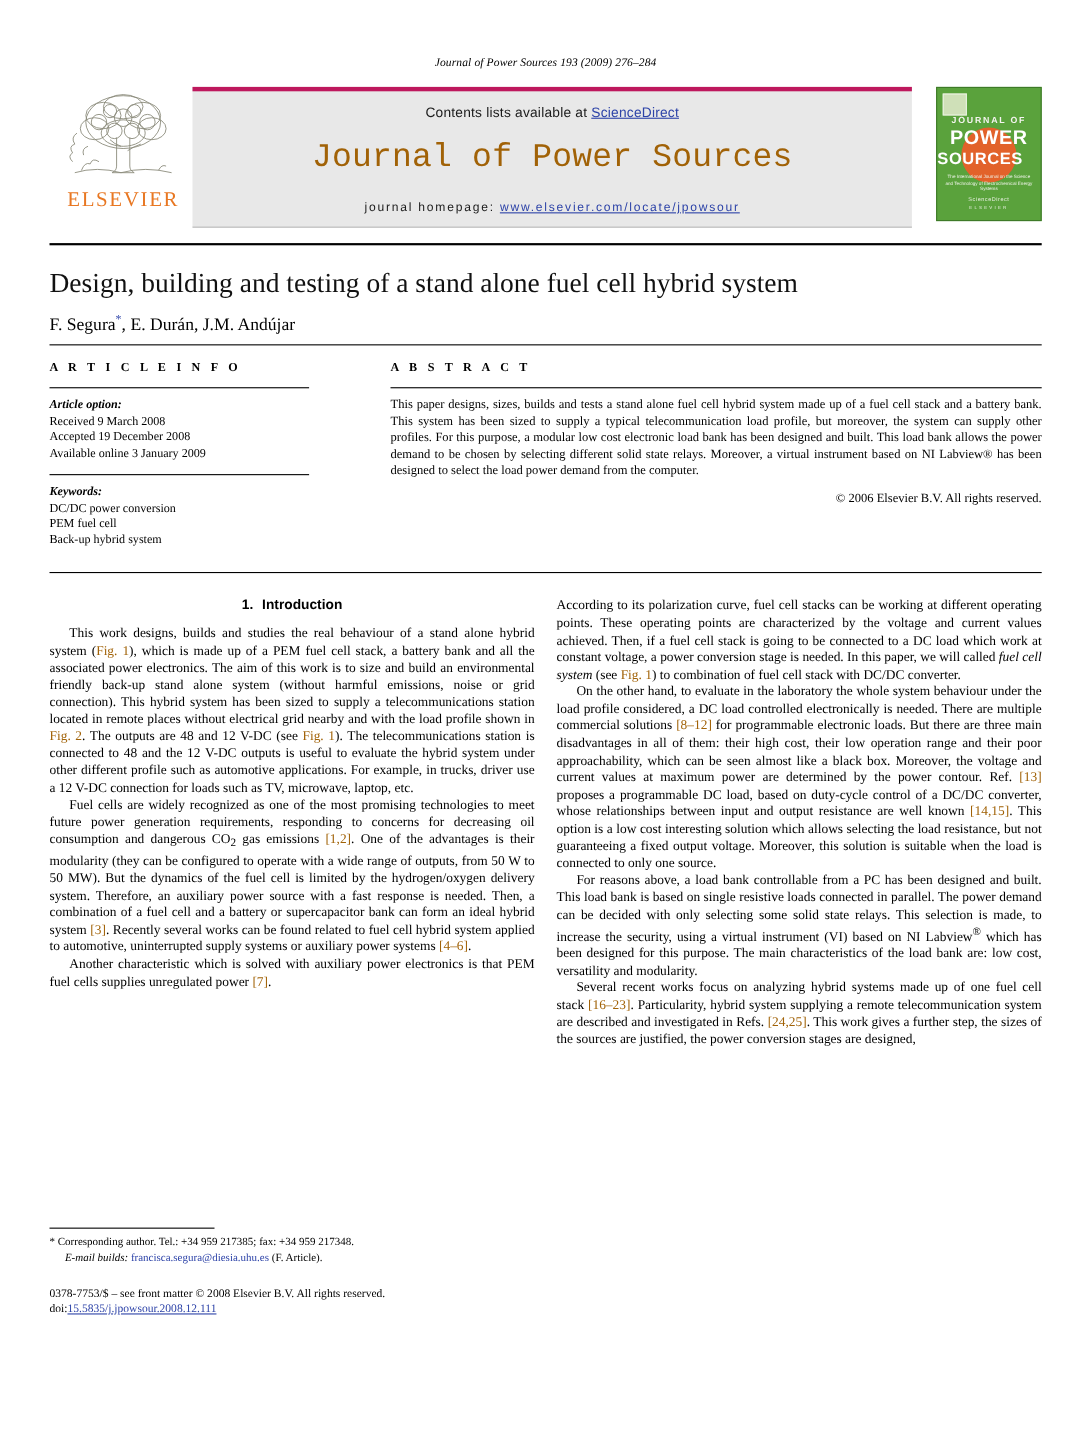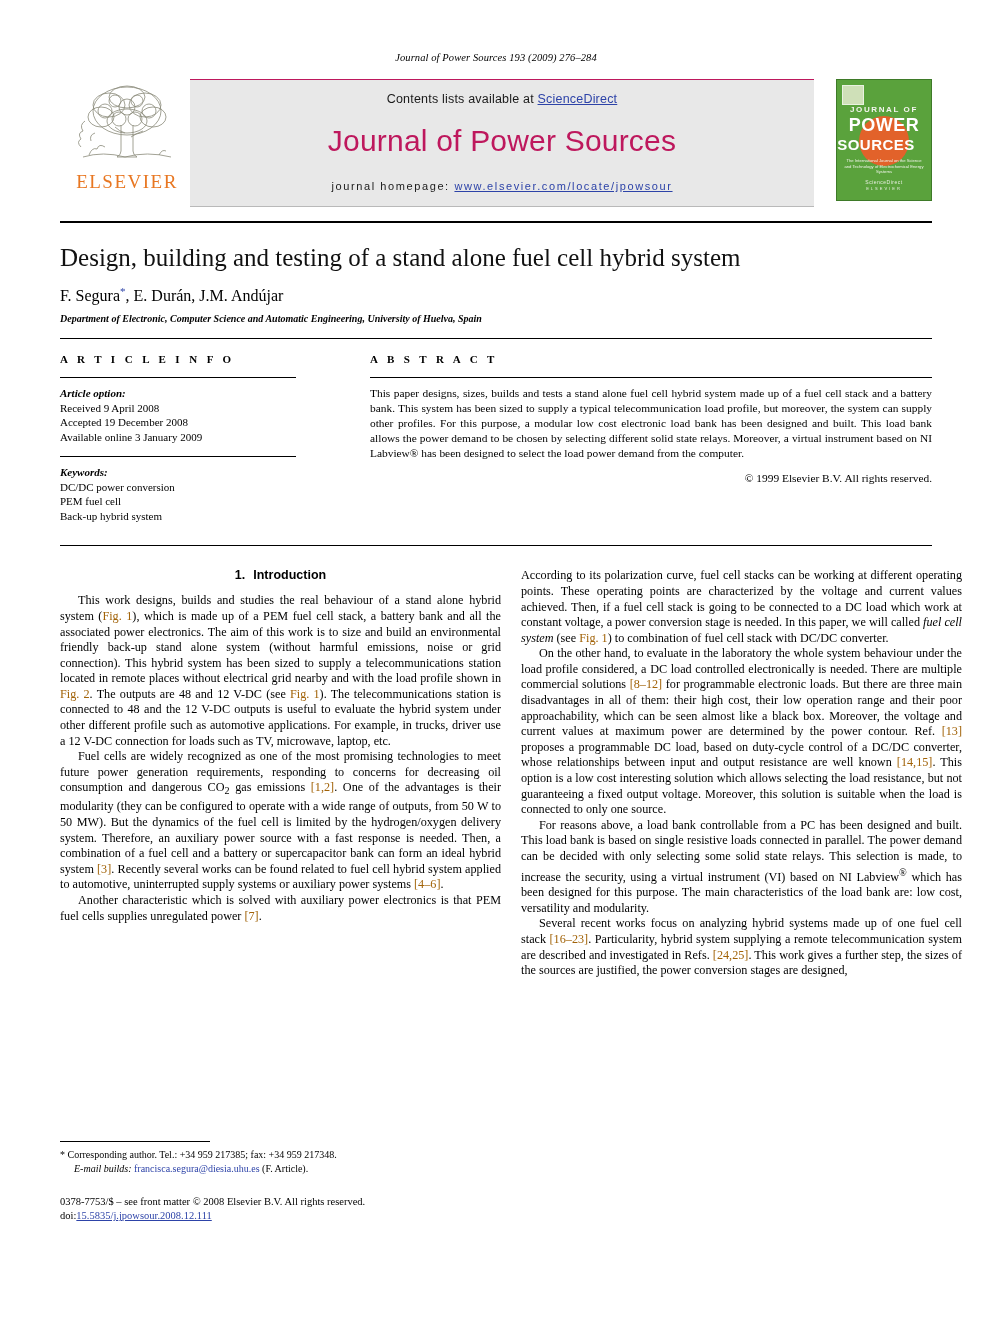--- a/index.html
+++ b/index.html
@@ -13,21 +13,21 @@
     font-family: "Liberation Serif", serif;
     color: #000000;
     position: relative;
     overflow: hidden;
   }
   .page {
     position: relative;
     width: 992px;
     height: 1323px;
     box-sizing: border-box;
-    padding: 0 60px;
+    padding: 0 45px;
   }
 
   
   .running-head {
     text-align: center;
     font-size: 10.5px;
     font-style: italic;
     padding-top: 52px;
     letter-spacing: 0.1px;
   }
@@ -38,21 +38,21 @@
     margin-top: 16px;
     height: 128px;
   }
   .masthead-band {
     position: absolute;
     left: 130px;
     right: 118px;
     top: 0;
     bottom: 0;
     background: #e8e8e8;
-    border-top: 1px solid #be185d;
+    border-top: 4px solid #be185d;
     border-bottom: 1px solid #b9b9b9;
   }
   .band-inner {
     position: absolute;
     left: 0; right: 0; top: 0; bottom: 0;
     display: flex;
     flex-direction: column;
     align-items: center;
     justify-content: flex-start;
     padding-top: 12px;
@@ -61,25 +61,25 @@
   .contents-line {
     font-family: "Liberation Sans", sans-serif;
     font-size: 12.5px;
     color: #1a1a1a;
     letter-spacing: 0.2px;
   }
   .contents-line .sd {
     color: #2d43a8;
   }
   .journal-title {
-    font-family: Liberation Sans, sans-serif;
+    font-family: Liberation Mono, monospace;
     font-size: 30px;
     margin-top: 18px;
     letter-spacing: 0.2px;
-    color: #be185d;
+    color: #a16207;
   }
   .homepage-line {
     font-family: "Liberation Sans", sans-serif;
     font-size: 11px;
     margin-top: 22px;
     letter-spacing: 1.6px;
     color: #1a1a1a;
   }
   .homepage-line .url {
     color: #2d43a8;
@@ -405,48 +405,47 @@
         <span>ScienceDirect</span>
         <small>ELSEVIER</small>
       </div>
     </div>
   </div>
 
   <hr class="rule-heavy" style="margin-top:14px;">
   <div class="title-block">
     <h1 class="art-title">Design, building and testing of a stand alone fuel cell hybrid system</h1>
     <div class="authors"><span>F. Segura</span><sup>*</sup><span>, E. Durán, J.M. Andújar</span></div>
-    <div class="affiliation">Department of Electronic, Computer Science and Automatic Engineering, University of Huelva, Spain</div>
   </div>
   <hr class="rule-light">
 
   <div class="info-abstract">
     <div class="col-info">
       <div class="sec-label">A R T I C L E    I N F O</div>
       <hr class="info-rule">
       <div class="info-group">
         <span class="ghead">Article option:</span>
-        <span>Received 9 April 2008</span><br>
+        <span>Received 9 March 2008</span><br>
         <span>Accepted 19 December 2008</span><br>
         <span>Available online 3 January 2009</span>
       </div>
       <hr class="info-rule">
       <div class="info-group">
         <span class="ghead">Keywords:</span>
         <span>DC/DC power conversion</span><br>
         <span>PEM fuel cell</span><br>
         <span>Back-up hybrid system</span>
       </div>
     </div>
 
     <div class="col-abstract">
       <div class="sec-label">A B S T R A C T</div>
       <hr class="info-rule">
       <div class="abstract-body">This paper designs, sizes, builds and tests a stand alone fuel cell hybrid system made up of a fuel cell stack and a battery bank. This system has been sized to supply a typical telecommunication load profile, but moreover, the system can supply other profiles. For this purpose, a modular low cost electronic load bank has been designed and built. This load bank allows the power demand to be chosen by selecting different solid state relays. Moreover, a virtual instrument based on NI Labview® has been designed to select the load power demand from the computer.</div>
-      <div class="copyright">© 1999 Elsevier B.V. All rights reserved.</div>
+      <div class="copyright">© 2006 Elsevier B.V. All rights reserved.</div>
     </div>
   </div>
   <hr class="rule-light">
 
   <div class="body-cols">
 
     <div class="bcol left" style="min-height:655px;">
       <h2 class="sec-h">
         <span class="num">1.</span><span>Introduction</span>
       </h2>

